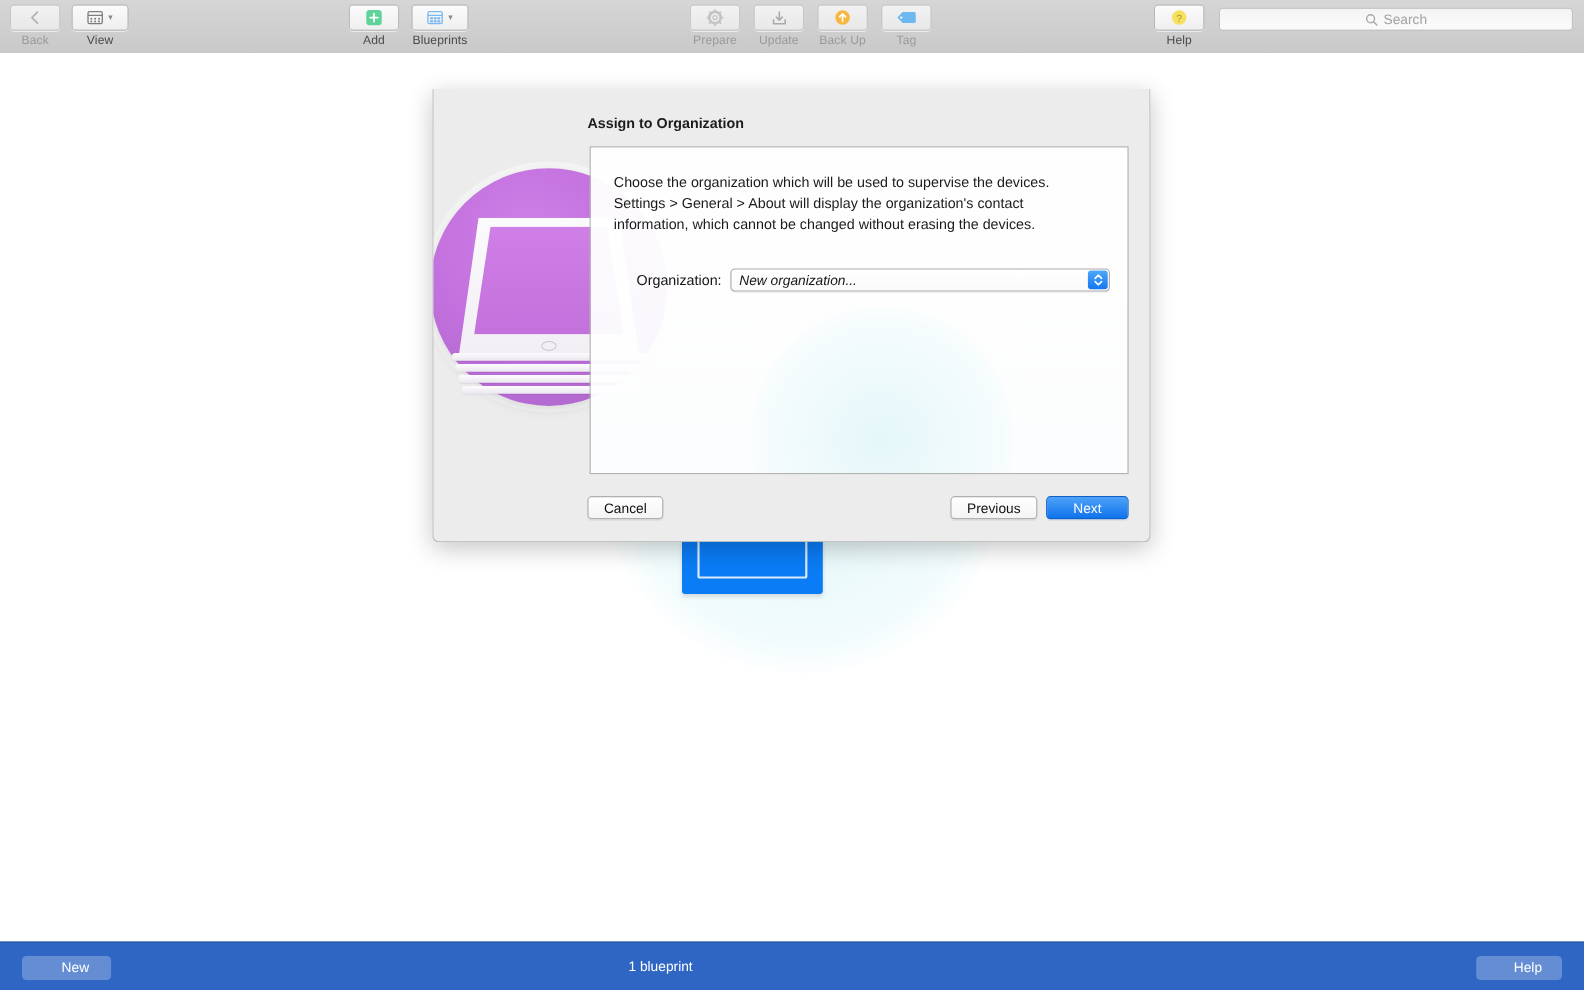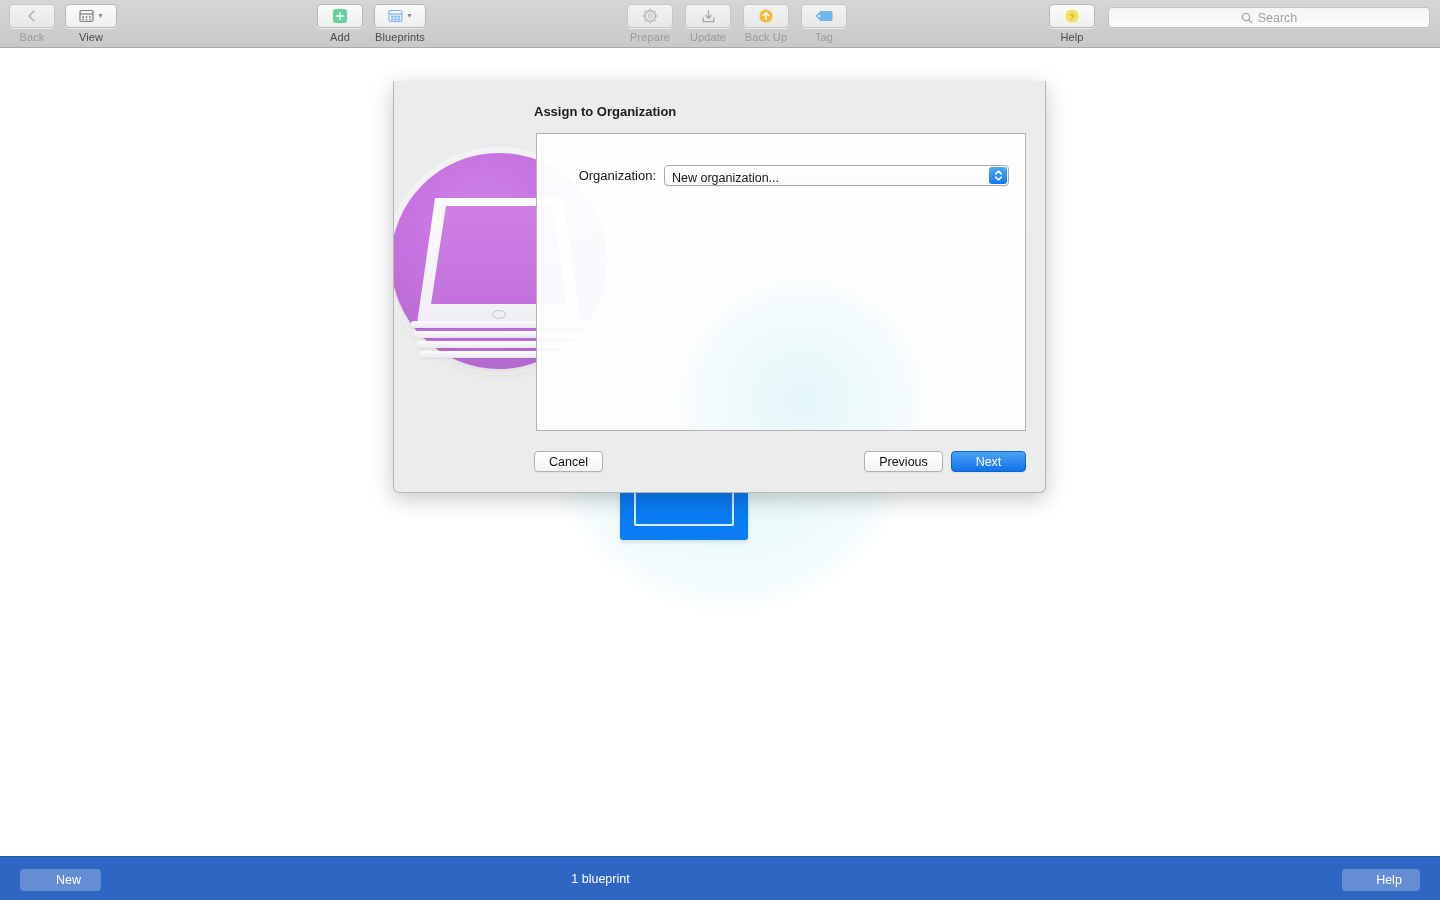--- a/index.html
+++ b/index.html
@@ -313,22 +313,23 @@
   }
   .popup {
     position: relative;
     width: 345px;
     height: 21px;
     background: linear-gradient(to bottom, #ffffff 0%, #fafafa 100%);
     border: 1px solid #a9a9a9;
     border-radius: 4px;
     box-sizing: border-box;
     display: flex;
-    align-items: flex-end;
+    align-items: center;
     box-shadow: 0 1px 1px rgba(0,0,0,0.06);
+    font-style: italic;
   }
   .popup-text {
     font-size: 12.5px;
     color: #151515;
     padding-left: 7px;
   }
   .popup-arrows {
     position: absolute;
     right: 1px; top: 1px;
     width: 18px;
@@ -578,20 +579,21 @@
         <div class="art-stack-line l2"></div>
         <div class="art-stack-line l3"></div>
         <div class="art-stack-line l4"></div>
       </div>
     </div>
   </div>
 
   <div class="sheet-box">
     <div class="sheet-box-glow"></div>
 
+    <div class="desc">Choose the organization which will be used to supervise the devices. Settings &gt; General &gt; About will display the organization's contact information, which cannot be changed without erasing the devices.</div>
 
     <div class="org-row">
       <div class="org-label">Organization:</div>
       <div class="popup">
         <span class="popup-text">New organization...</span>
         <span class="popup-arrows">
           <svg width="9" height="13" viewBox="0 0 9 13">
             <polyline points="1.6,5 4.5,2.1 7.4,5" fill="none" stroke="#ffffff" stroke-width="1.5" stroke-linecap="round" stroke-linejoin="round"></polyline>
             <polyline points="1.6,8 4.5,10.9 7.4,8" fill="none" stroke="#ffffff" stroke-width="1.5" stroke-linecap="round" stroke-linejoin="round"></polyline>
           </svg>

